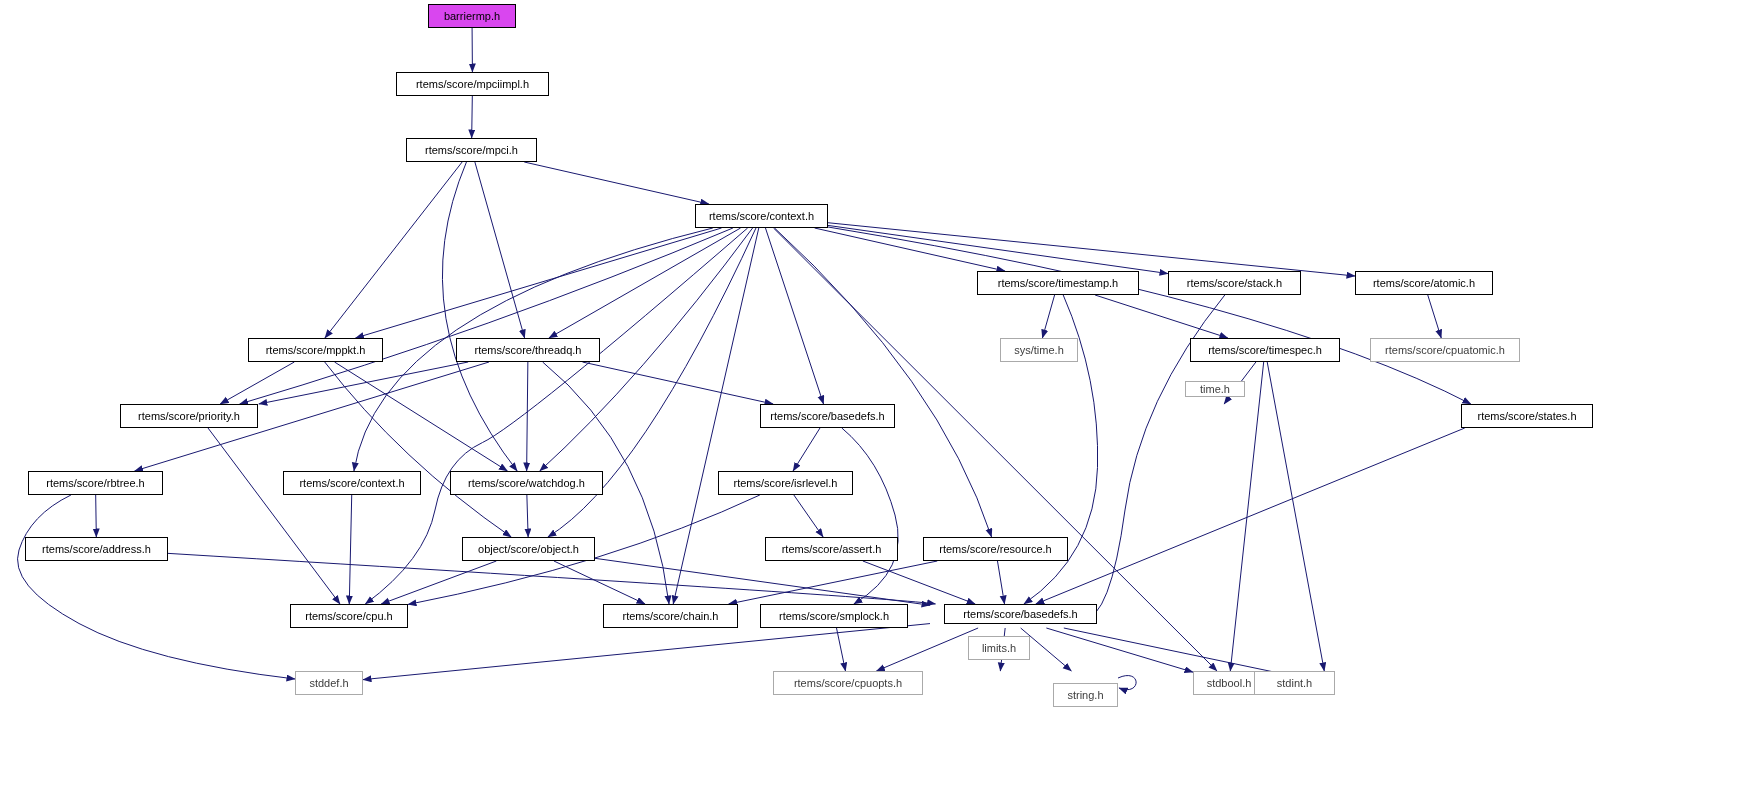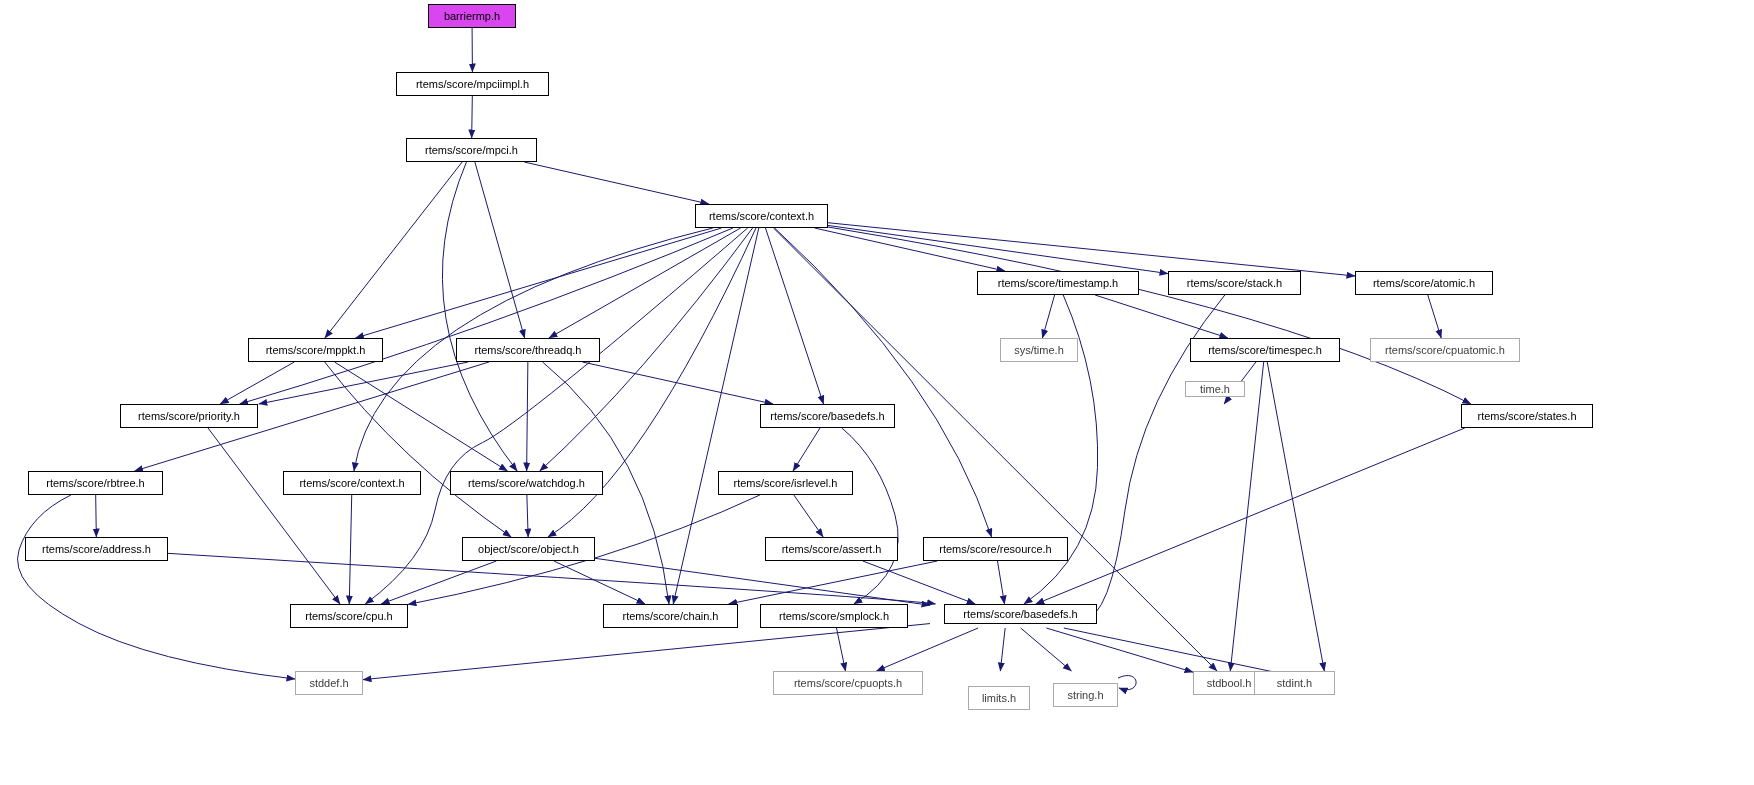--- a/index.html
+++ b/index.html
@@ -120,17 +120,17 @@
     <div class="node" title="rtems/score/address.h" style="left: 25px; top: 537px; width: 143px; height: 24px;">rtems/score/address.h</div>
     <div class="node" title="rtems/score/object.h" style="left: 462px; top: 537px; width: 133px; height: 24px;">object/score/object.h</div>
     <div class="node" title="rtems/score/assert.h" style="left: 765px; top: 537px; width: 133px; height: 24px;">rtems/score/assert.h</div>
     <div class="node" title="rtems/score/resource.h" style="left: 923px; top: 537px; width: 145px; height: 24px;">rtems/score/resource.h</div>
     <div class="node" title="rtems/score/cpu.h" style="left: 290px; top: 604px; width: 118px; height: 24px;">rtems/score/cpu.h</div>
     <div class="node" title="rtems/score/chain.h" style="left: 603px; top: 604px; width: 135px; height: 24px;">rtems/score/chain.h</div>
     <div class="node" title="rtems/score/smplock.h" style="left: 760px; top: 604px; width: 148px; height: 24px;">rtems/score/smplock.h</div>
     <div class="node" title="rtems/score/basedefs.h" style="left: 930px; top: 604px; width: 153px; height: 20px; margin-left: 14px;">rtems/score/basedefs.h</div>
     <div class="node external" title="stddef.h" style="left: 295px; top: 671px; width: 68px; height: 24px; border-color: rgb(170, 170, 170); color: rgb(60, 60, 60);">stddef.h</div>
     <div class="node external" title="rtems/score/cpuopts.h" style="left: 773px; top: 671px; width: 150px; height: 24px; border-color: rgb(170, 170, 170); color: rgb(60, 60, 60);">rtems/score/cpuopts.h</div>
-    <div class="node external" title="limits.h" style="left: 968px; top: 686px; width: 62px; height: 24px; border-color: rgb(170, 170, 170); color: rgb(60, 60, 60);">limits.h</div>
+    <div class="node external" title="limits.h" style="left: 968px; top: 636px; width: 62px; height: 24px; border-color: rgb(170, 170, 170); color: rgb(60, 60, 60);">limits.h</div>
     <div class="node external" title="string.h" style="left: 1053px; top: 671px; width: 65px; height: 24px; border-color: rgb(170, 170, 170); color: rgb(60, 60, 60); margin-top: 12px;">string.h</div>
     <div class="node external" title="stdbool.h" style="left: 1193px; top: 671px; width: 72px; height: 24px; border-color: rgb(170, 170, 170); color: rgb(60, 60, 60);">stdbool.h</div>
     <div class="node external" title="stdint.h" style="left: 1254px; top: 671px; width: 81px; height: 24px; border-color: rgb(170, 170, 170); color: rgb(60, 60, 60);">stdint.h</div>
   </div>
 
 </body></html>

